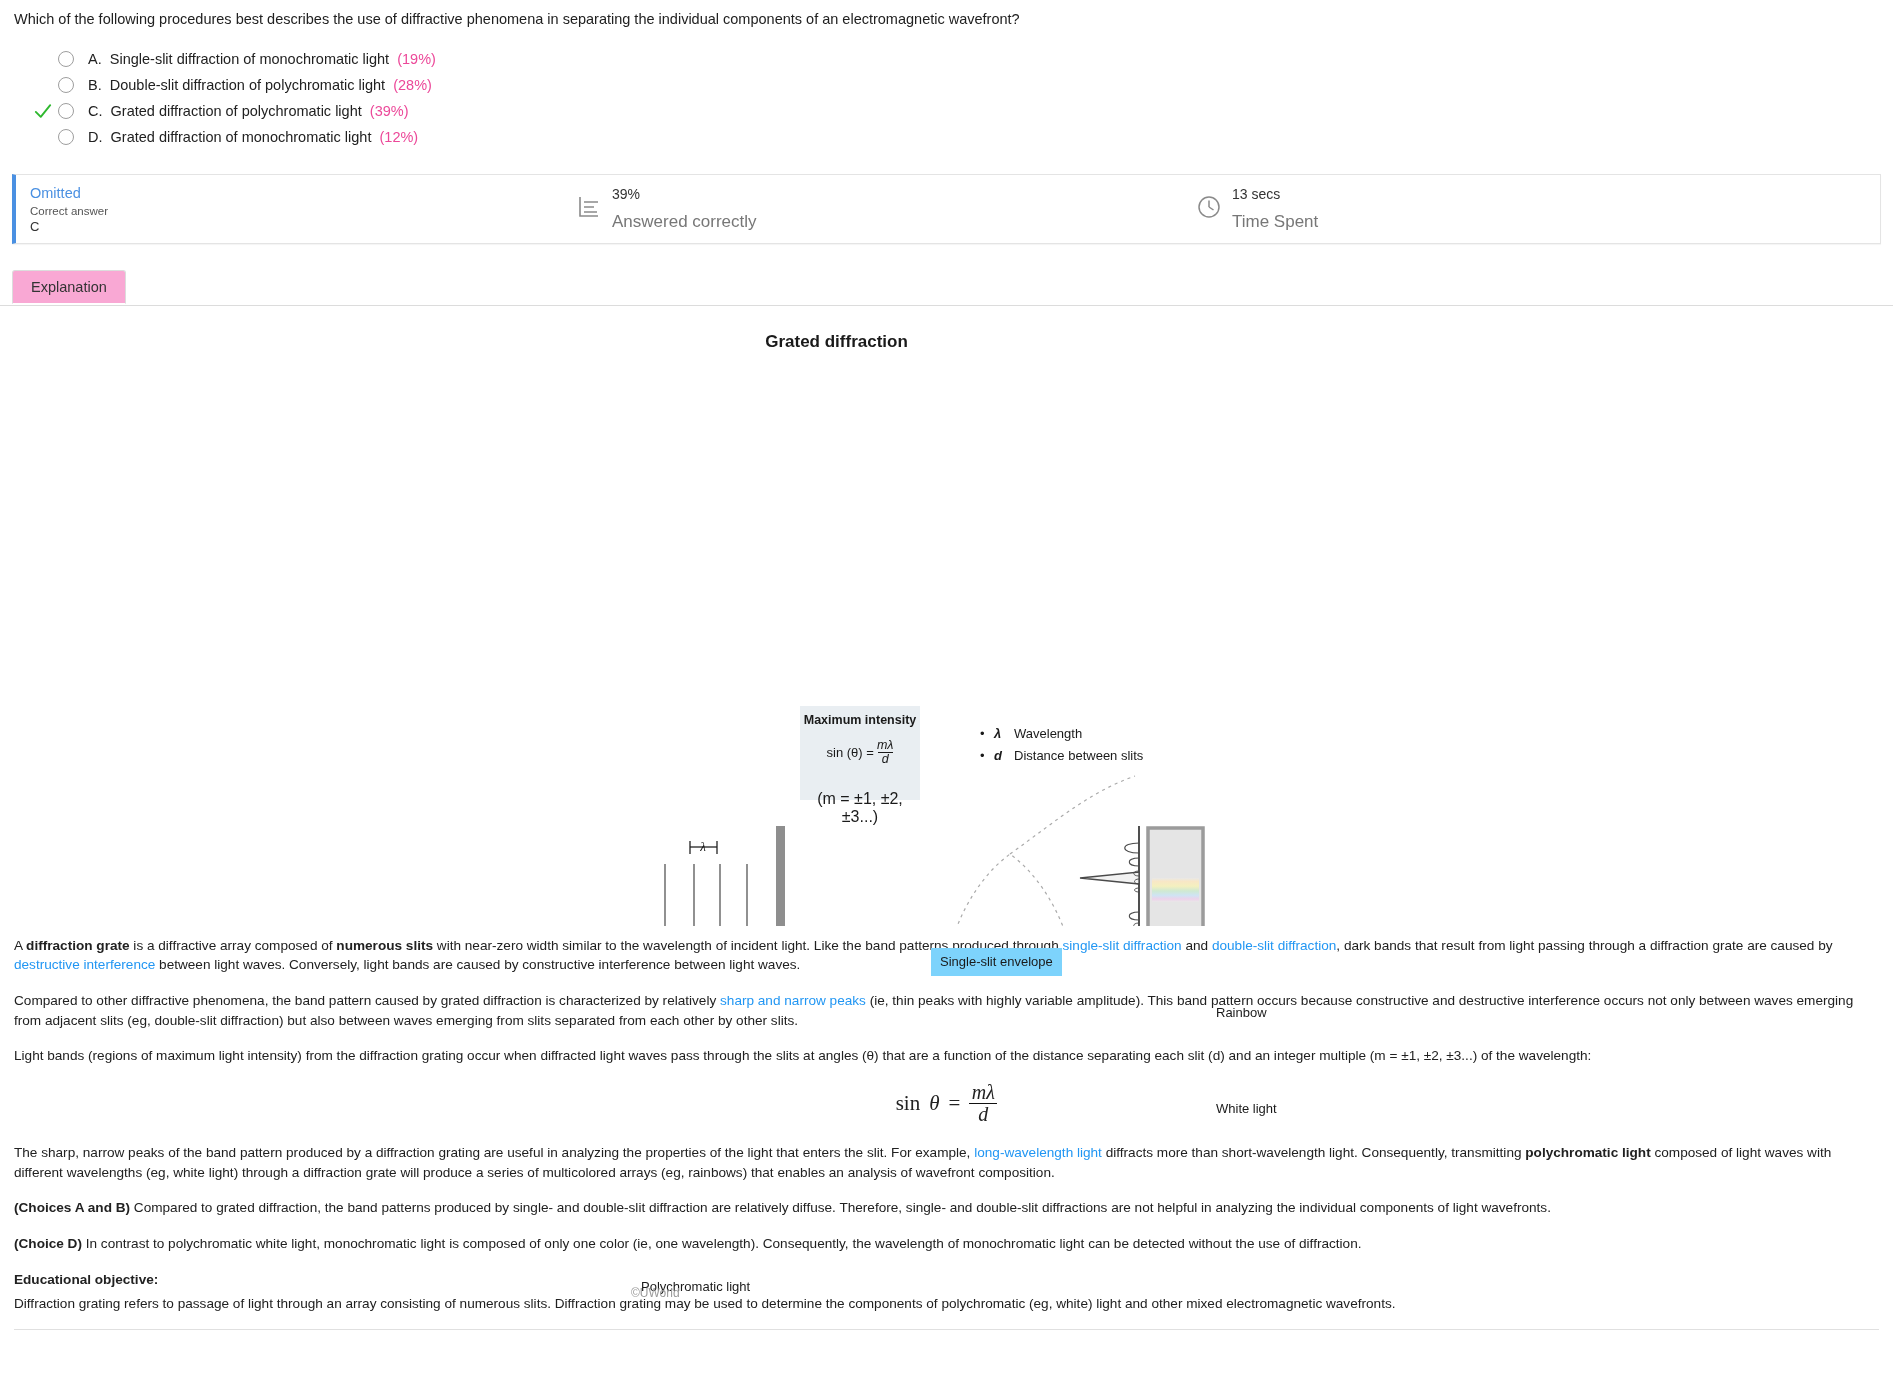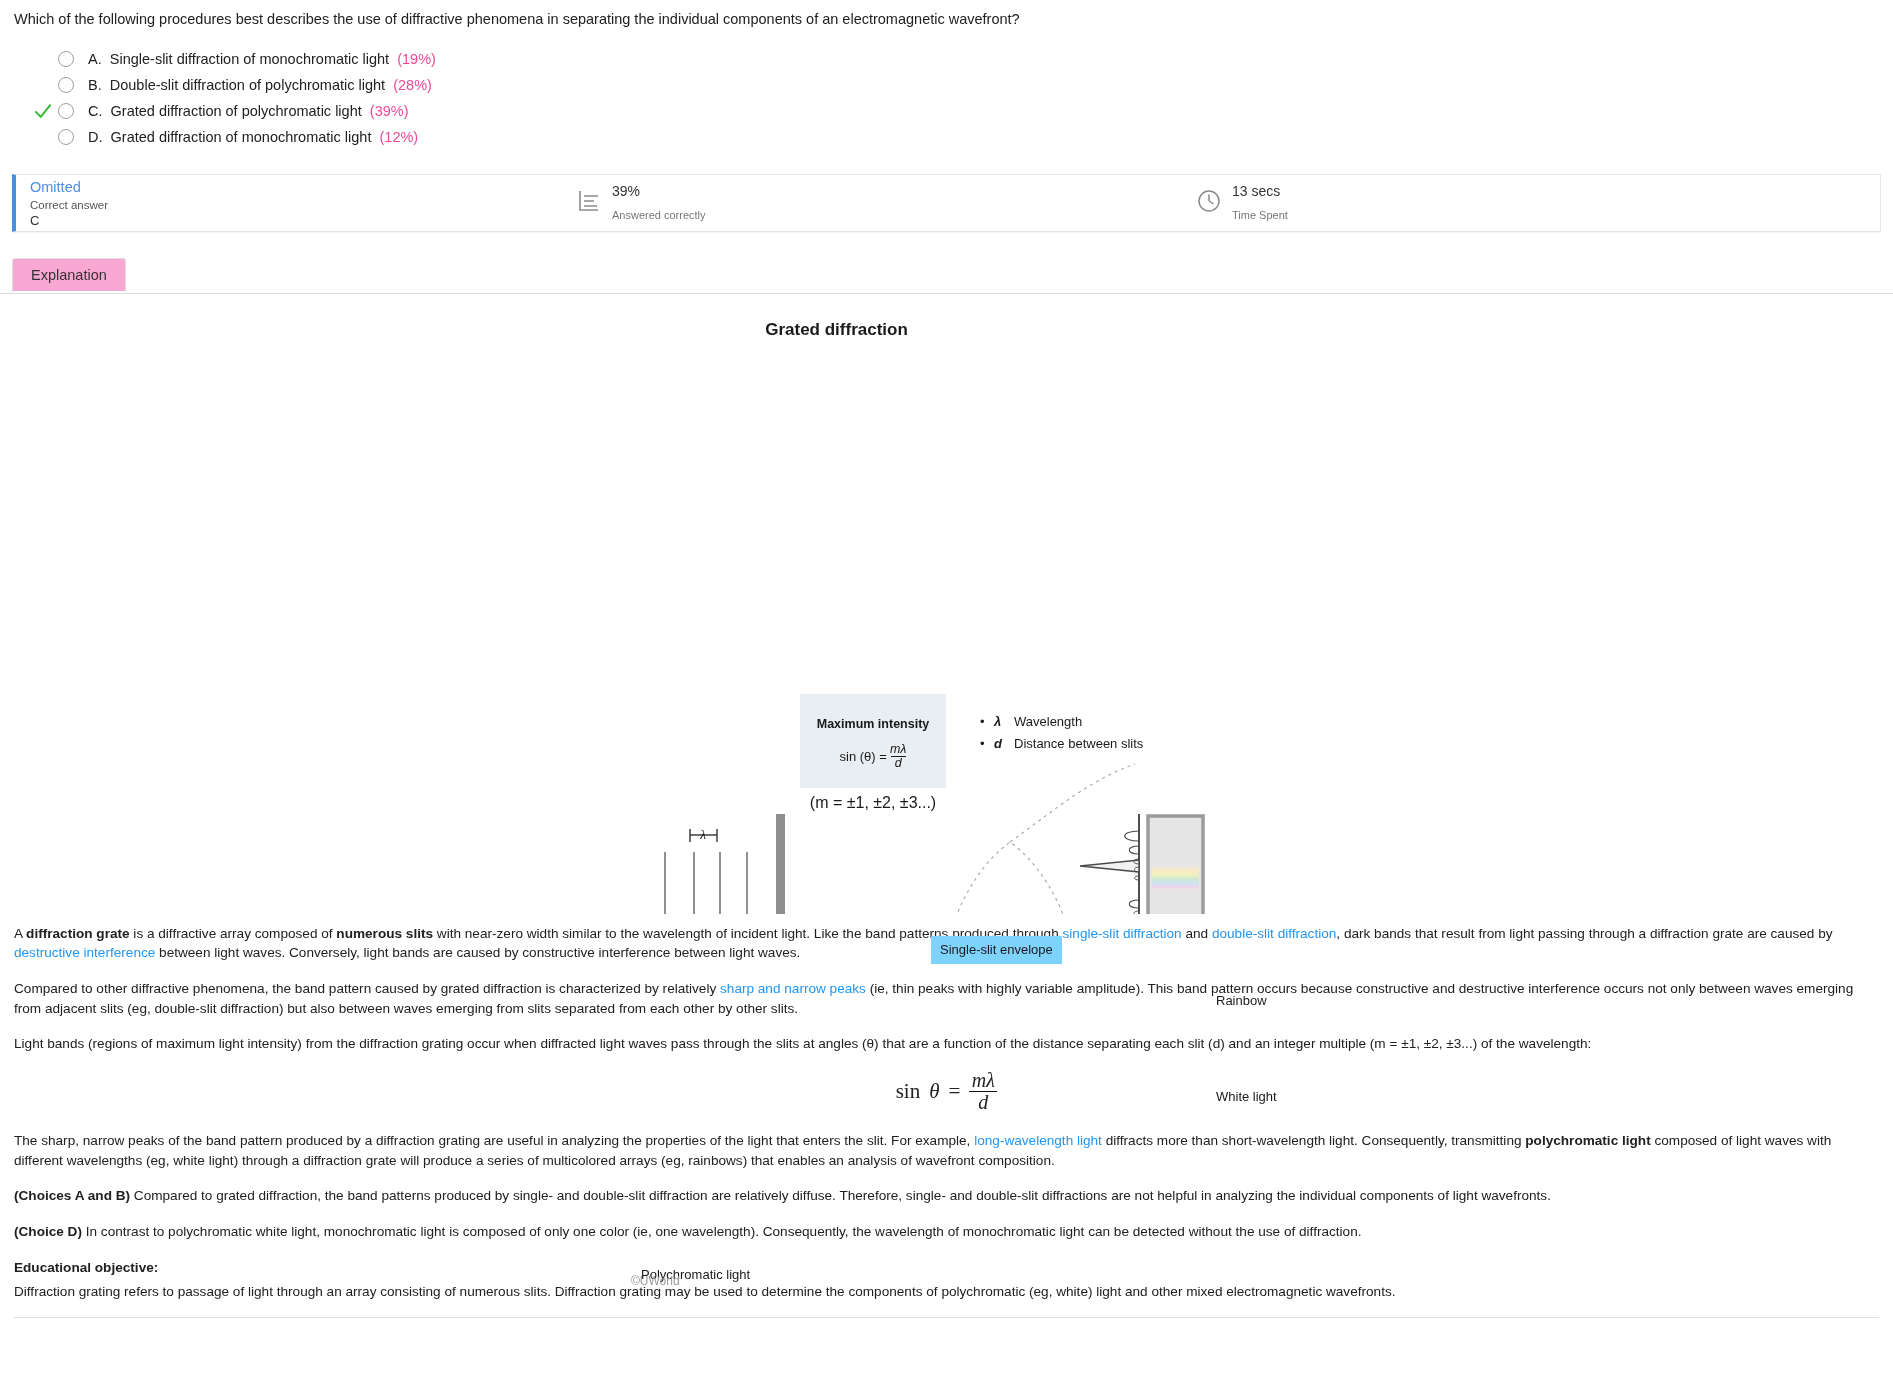--- a/index.html
+++ b/index.html
@@ -27,32 +27,32 @@
   .choicetext { font-size: 14.5px; color: #212121; white-space: nowrap; }
   .choicetext .pct { color: #ec4899; }
 
   
   .stats {
     position: relative;
     margin: 24px 12px 0 12px;
     border: 1px solid #e4e4e4;
     border-left: 4px solid #4a90e2;
     background: #fff;
-    height: 58px;
+    height: 70px;
     display: flex; align-items: center;
     box-shadow: 0 1px 1px rgba(0,0,0,.04);
   }
   .stat-left { width: 560px; padding-left: 14px; }
   .omitted { color: #4a90e2; font-size: 14.5px; line-height: 1.25; }
   .corrlabel { color: #555; font-size: 11.5px; margin-top: 3px; }
   .corrval { color: #333; font-size: 13px; margin-top: 2px; }
   .stat-mid { display: flex; align-items: center; gap: 10px; width: 620px; }
   .stat-right { display: flex; align-items: center; gap: 10px; }
   .stat-big { font-size: 14px; color: #333; line-height: 1.15; }
-  .stat-sub { font-size: 11px; color: #777; line-height: 1.15; margin-top: 10px; }
+  .stat-sub { font-size: 17px; color: #777; line-height: 1.15; margin-top: 10px; }
 
   
   .tabbar { margin-top: 26px; position: relative; height: 36px; }
   .tabbar:after {
     content: ""; position: absolute; left: 0; right: 0; bottom: 0;
     border-bottom: 1px solid #dcdcdc;
   }
   .tab {
     position: relative; z-index: 2;
     display: inline-block; margin-left: 12px;
@@ -65,22 +65,22 @@
   .figure { position: relative; width: 1893px; height: 620px; }
   .figtitle {
     position: absolute; left: 0; right: 0; top: 26px;
     text-align: center; font-size: 17px; font-weight: bold; color: #1a1a1a;
     width: 1893px;
   }
   .figtitle span { position: relative; left: -110px; }
 
   .formulabox {
     position: absolute; left: 800px; top: 400px;
-    width: 146px; height: 94px; background: #e9eef2;
-    text-align: center; padding-top: 23px;
+    width: 120px; height: 94px; background: #e9eef2;
+    text-align: center; padding-top: 7px;
   }
   .fb-title { font-size: 12.5px; font-weight: bold; color: #1a1a1a; }
   .fb-eq { margin-top: 12px; font-size: 13px; color: #1a1a1a; display: flex; justify-content: center; align-items: center; gap: 3px; }
   .frac { display: inline-flex; flex-direction: column; align-items: center; line-height: 1.05; }
   .frac .num { font-style: italic; font-size: 12.5px; }
   .frac .den { border-top: 1px solid #1a1a1a; font-style: italic; font-size: 12.5px; padding: 0 4px; }
   .fb-note { margin-top: 24px; font-size: 16px; color: #1a1a1a; }
 
   .legend { position: absolute; left: 980px; top: 420px; font-size: 13px; color: #1a1a1a; }
   .legend div { margin-bottom: 7px; display: flex; gap: 6px; }

